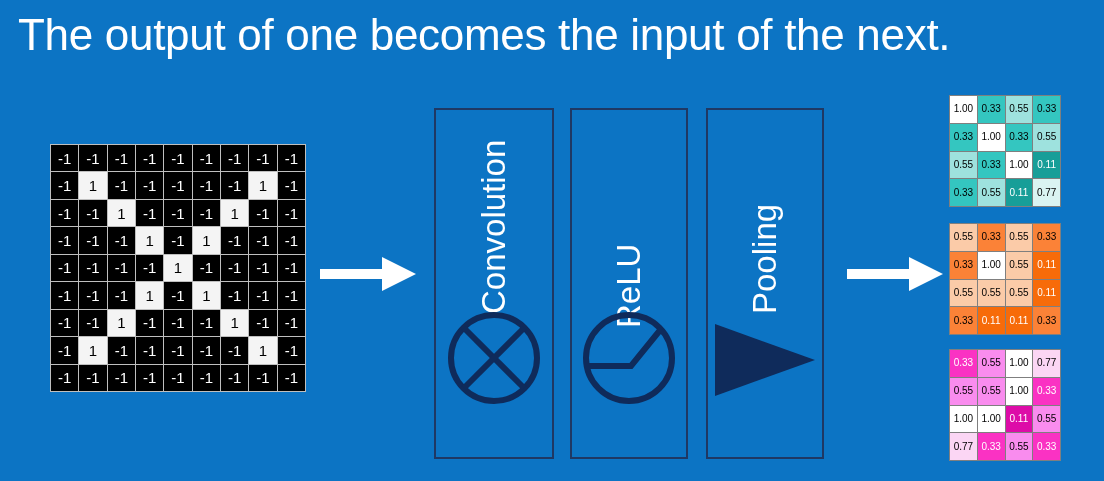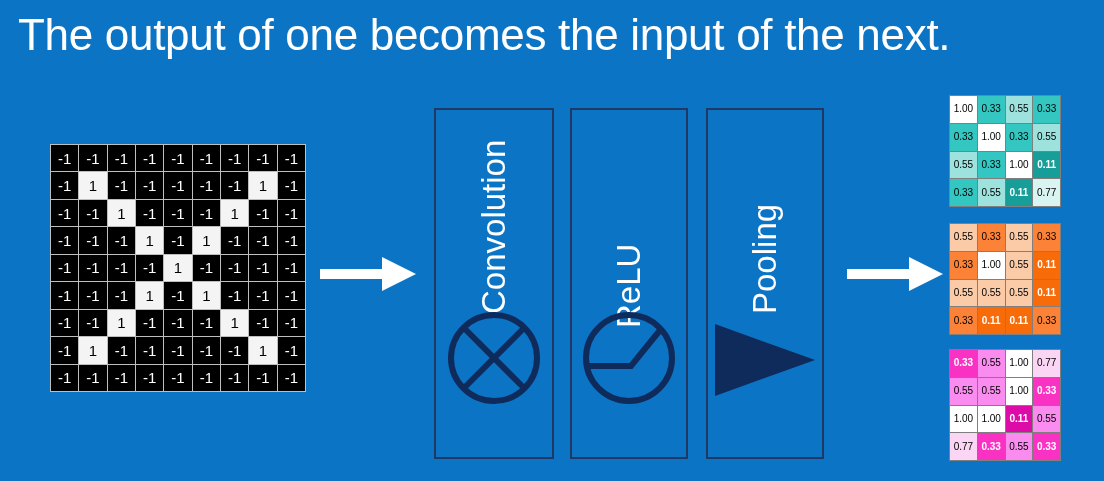--- a/index.html
+++ b/index.html
@@ -127,21 +127,21 @@
 
   .cell {
     display: flex;
     align-items: center;
     justify-content: center;
     font-size: 10px;
     font-weight: 400;
     line-height: 1;
     color: #000000;
   }
-  .cell.dark-txt { color: #FFFFFF; font-weight: bold; }
+  .cell.dark-txt { color: #FFFFFF; }
 </style>
 </head>
 <body>
 
 <div id="slide-title">The output of one becomes the input of the next.</div>
 
 <div id="input-matrix">
     <div class="px neg">-1</div>
     <div class="px neg">-1</div>
     <div class="px neg">-1</div>

